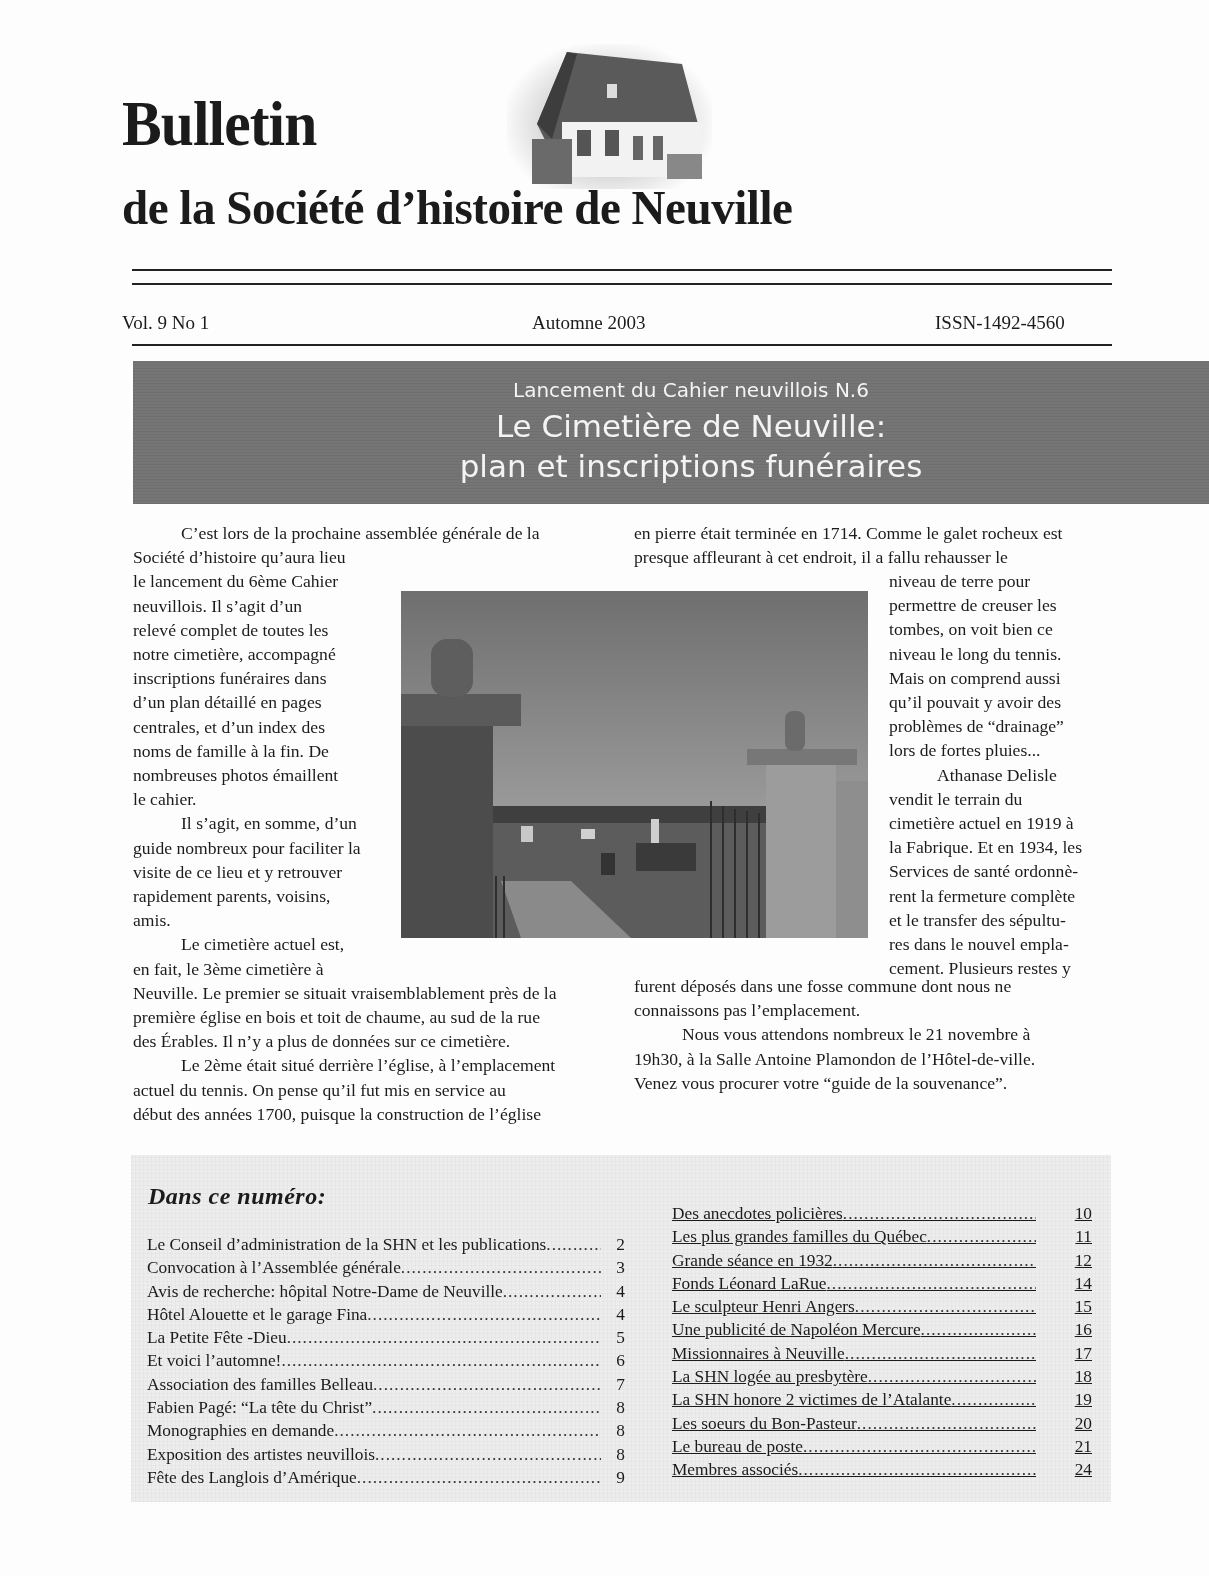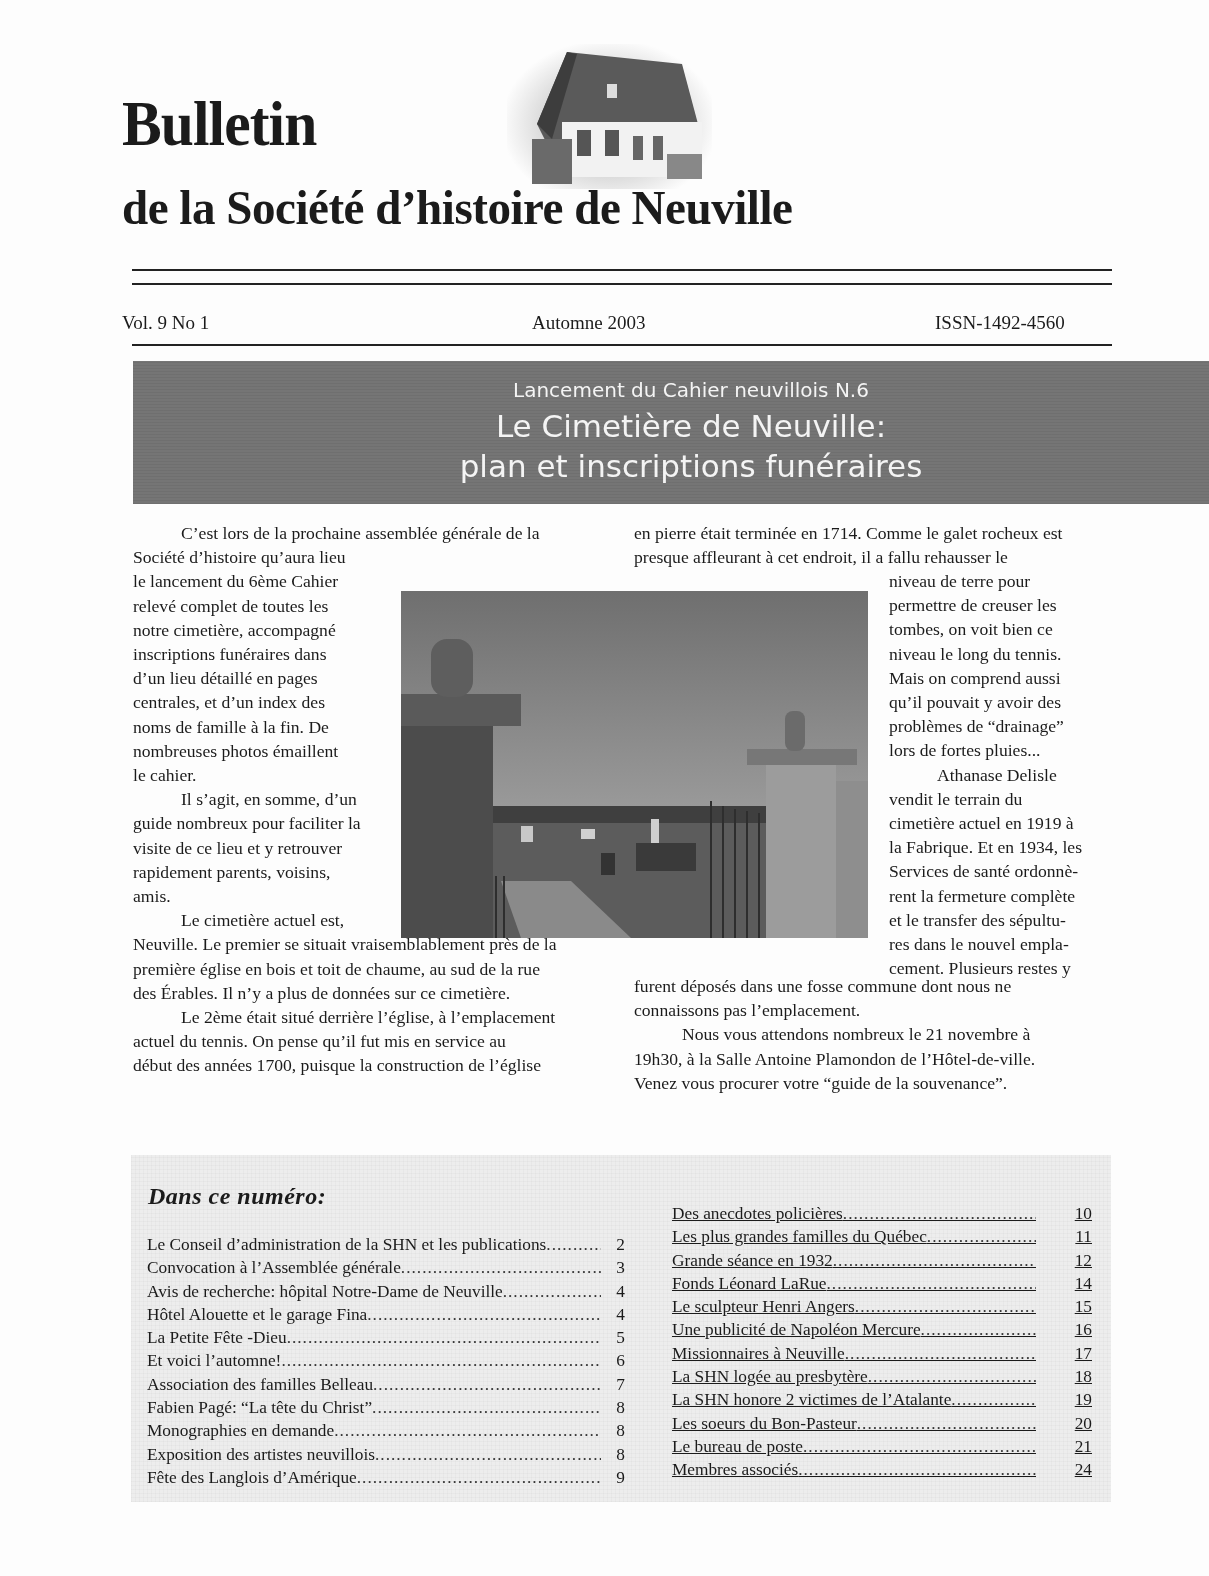--- a/index.html
+++ b/index.html
@@ -76,34 +76,36 @@
 <div class="abs banner">
   <div class="b1">Lancement du Cahier neuvillois N.6</div>
   <div class="b2">Le Cimetière de Neuville:</div>
   <div class="b3">plan et inscriptions funéraires</div>
 </div>
 
 <div class="abs txt" style="left:133px; top:521px;">
   <div class="ind">C’est lors de la prochaine  assemblée générale de la</div>
   <div>Société d’histoire qu’aura lieu</div>
   <div>le lancement du 6ème Cahier</div>
+  <div>neuvillois. Il s’agit d’un</div>
   <div>relevé complet de toutes les</div>
   <div>notre cimetière, accompagné</div>
   <div>inscriptions funéraires dans</div>
-  <div>d’un  lieu détaillé en pages</div>
+  <div>d’un  plan détaillé en pages</div>
   <div>centrales, et d’un index des</div>
   <div>noms de famille à la fin. De</div>
   <div>nombreuses photos émaillent</div>
   <div>le cahier.</div>
   <div class="ind">Il s’agit, en somme, d’un</div>
   <div>guide nombreux pour faciliter la</div>
   <div>visite de ce lieu et y retrouver</div>
   <div>rapidement parents, voisins,</div>
   <div>amis.</div>
   <div class="ind">Le cimetière actuel est,</div>
+  <div>en fait, le 3ème cimetière à</div>
   <div>Neuville. Le premier se situait vraisemblablement près de la</div>
   <div>première église en bois et toit de chaume, au sud de la rue</div>
   <div>des Érables. Il n’y a plus de données sur ce cimetière.</div>
   <div class="ind">Le 2ème était situé derrière l’église, à l’emplacement</div>
   <div>actuel du tennis. On pense qu’il fut mis en service au</div>
   <div>début des années 1700, puisque la construction de l’église</div>
 </div>
 
 <div class="abs txt" style="left:634px; top:521px;">
   <div>en pierre était terminée en 1714. Comme le galet rocheux est</div>

